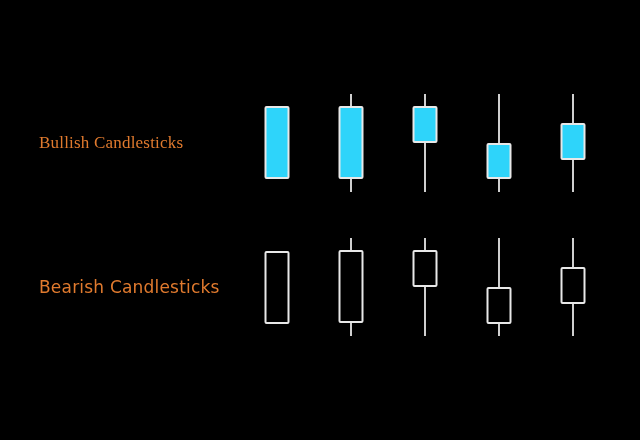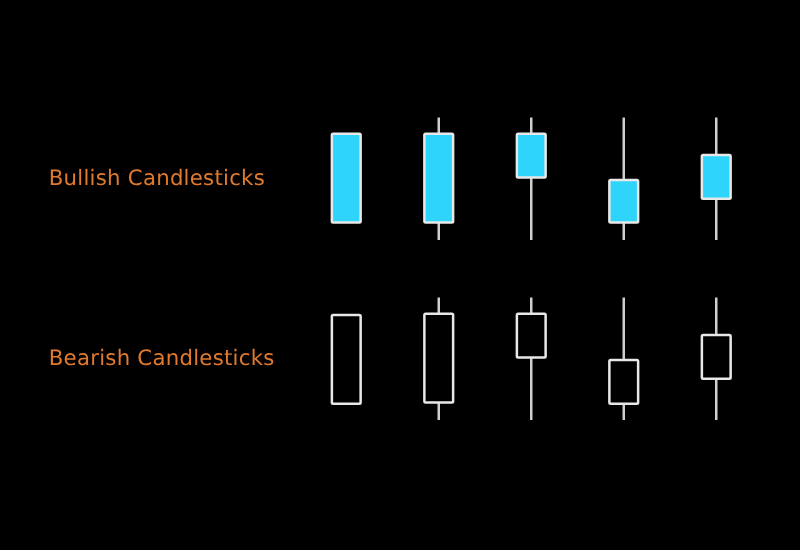--- a/index.html
+++ b/index.html
@@ -3,21 +3,21 @@
   <meta charset="utf-8">
   <style>
     html, body { margin: 0; padding: 0; background: #000; }
     body { width: 640px; height: 440px; position: relative; overflow: hidden; font-family: "DejaVu Sans", sans-serif; }
     .label { position: absolute; left: 39px; color: #e07a2e; font-size: 17px; letter-spacing: 0.2px; white-space: nowrap; line-height: 20px; }
     svg { position: absolute; left: 0; top: 0; }
   </style>
 </head>
 <body>
 
-<div class="label" style="top:133px;">Bullish Candlesticks</div>
+<div class="label" style="top:133px;font-family:Liberation Serif, serif;">Bullish Candlesticks</div>
 <div class="label" style="top:277px;">Bearish Candlesticks</div>
 
 <svg id="chart" width="640" height="440">
     <g>
       <g>
         <rect x="265.5" y="107" width="23" height="71" fill="#2ed4fa" stroke="#e8e8e8" stroke-width="2" rx="1"></rect>
       </g>
       <g>
         <line x1="351" x2="351" y1="94" y2="192" stroke="#cfcfcf" stroke-width="2"></line>
         <rect x="339.5" y="107" width="23" height="71" fill="#2ed4fa" stroke="#e8e8e8" stroke-width="2" rx="1"></rect>

